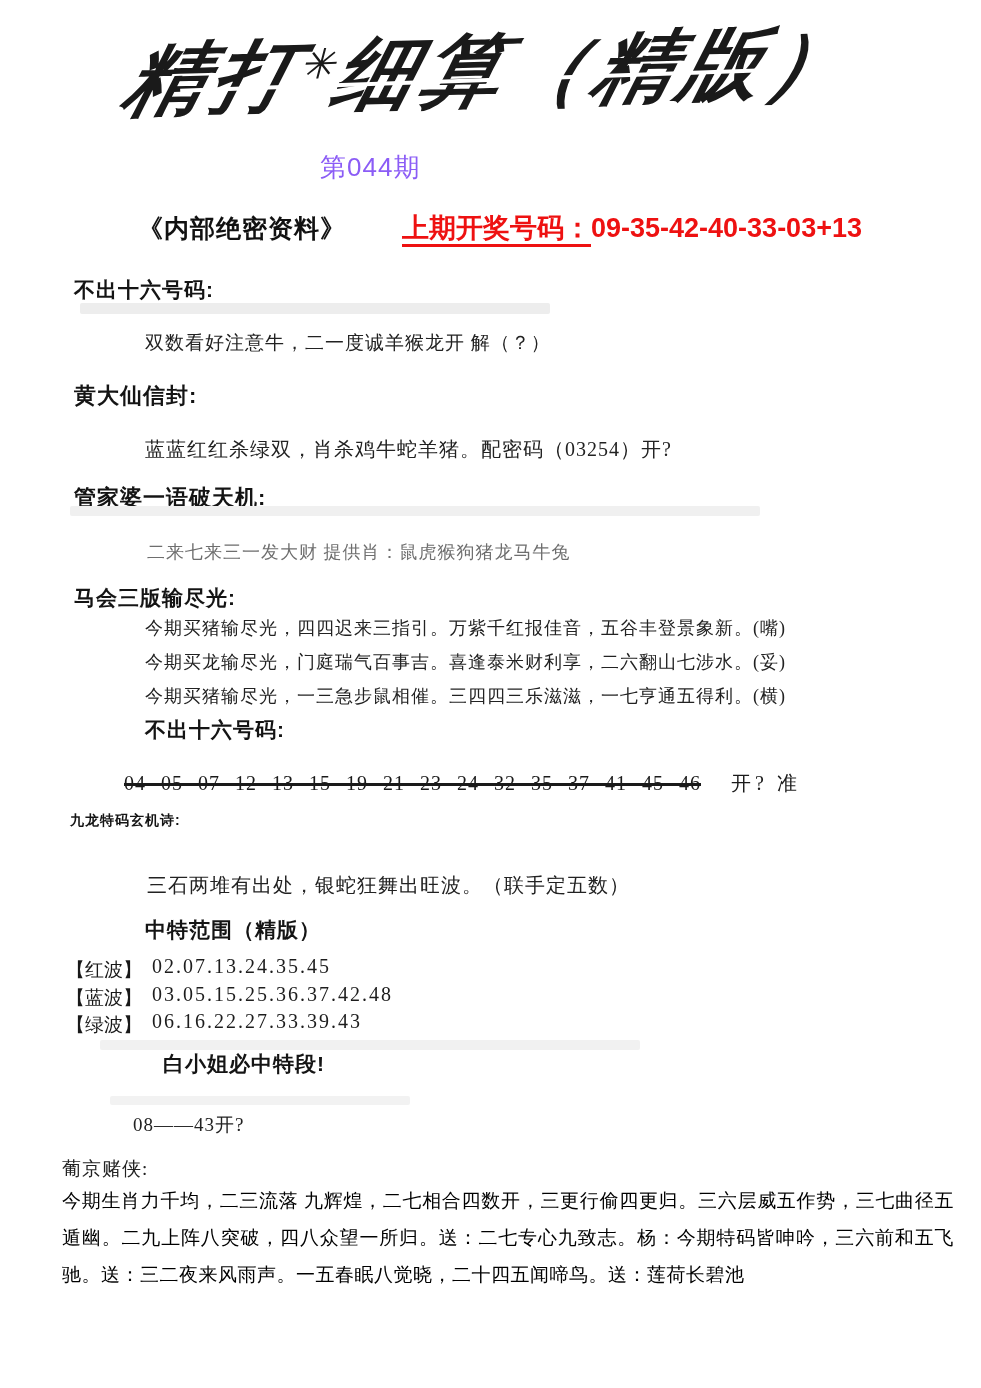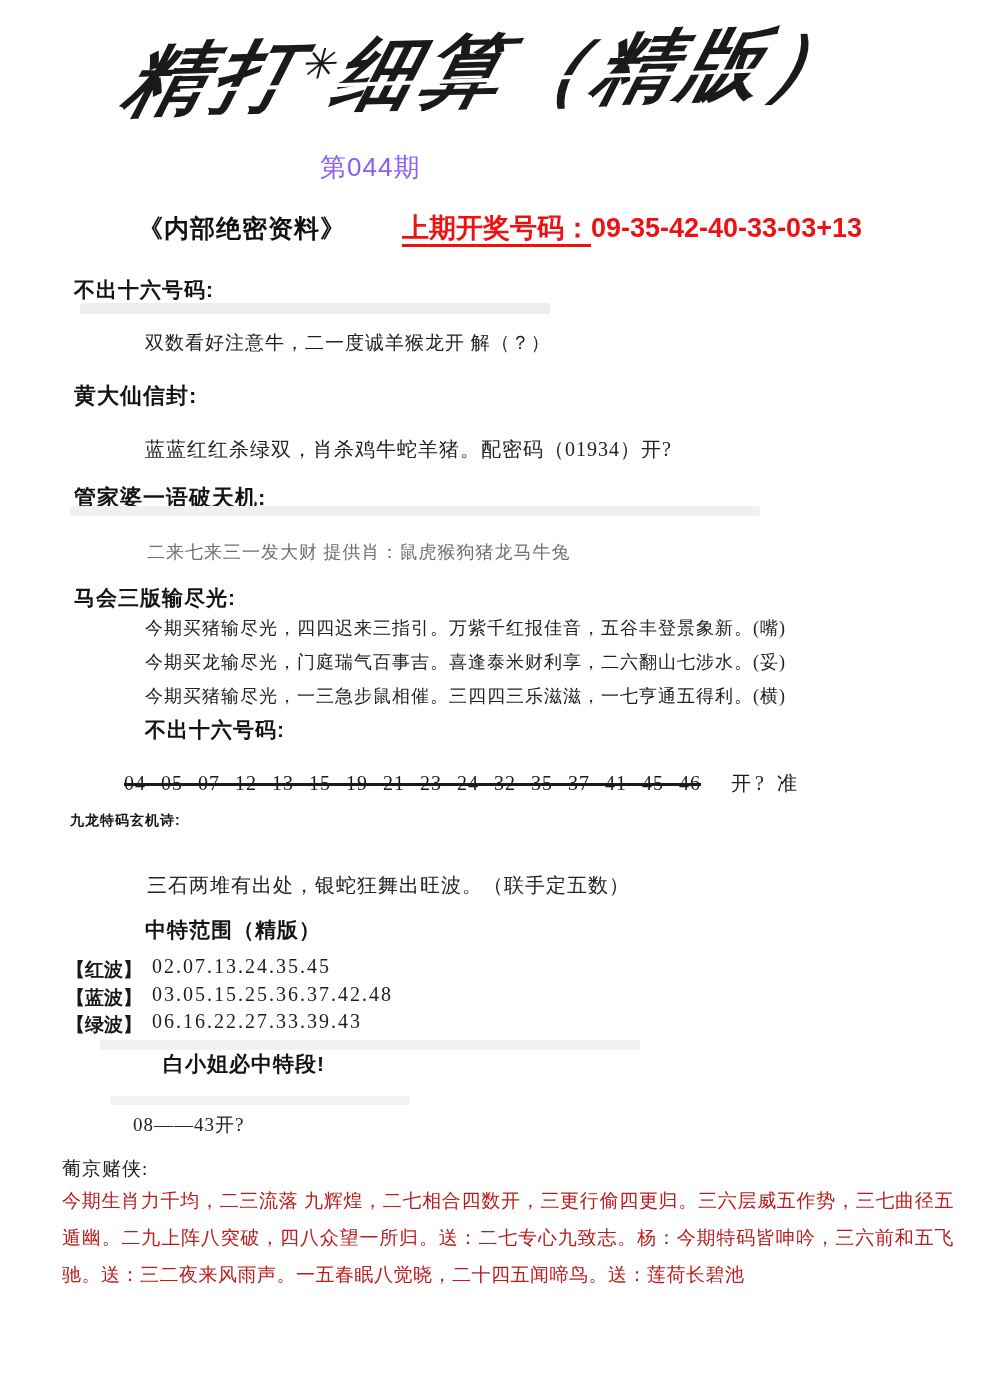--- a/index.html
+++ b/index.html
@@ -48,27 +48,27 @@
   .strike-wrap{top:770px;left:124px;font-size:20px;color:#1a1a1a;}
   .strike{
     text-decoration:line-through;
     text-decoration-thickness:3px;
     word-spacing:9px;letter-spacing:1px;
   }
   .strike-suffix{margin-left:30px;letter-spacing:4px;}
 
   .wave-label{
     font-family:"Liberation Sans","DejaVu Sans",sans-serif;
-    font-weight:bold;font-size:19px;color:#181818;
+    font-weight:normal;font-size:19px;color:#181818;
   }
   .wave-nums{font-size:20px;color:#1d1d1d;letter-spacing:2px;}
 
   .para{
     position:absolute;top:1182px;left:62px;width:892px;
-    font-size:19px;line-height:37px;color:#b91c1c;
+    font-size:19px;line-height:37px;color:#000000;
     letter-spacing:0.5px;white-space:normal;text-align:justify;
   }
 
   .smudge{position:absolute;background:#ededed;border-radius:2px;}
 </style>
 </head>
 <body>
 
 <div id="page">
 
@@ -83,21 +83,21 @@
   <div class="abs secret">《内部绝密资料》</div>
   <div class="abs lastdraw" style="color: rgb(238, 17, 17);">
     <span class="lbl">上期开奖号码：</span><span>09-35-42-40-33-03+13</span>
   </div>
 
   <div class="abs h-sec" style="top:276px;left:74px;font-size:21px;">不出十六号码:</div>
   <div class="abs body-line" style="top:330px;left:145px;">双数看好注意牛，二一度诚羊猴龙开 解（？）</div>
 
   <div class="abs h-sec" style="top:381px;left:74px;font-size:22px;">黄大仙信封:</div>
   <div class="smudge" style="top:303px;left:80px;width:470px;height:11px;"></div>
-  <div class="abs body-line" style="top:436px;left:145px;font-size:20px;">蓝蓝红红杀绿双，肖杀鸡牛蛇羊猪。配密码（01934）开?</div>
+  <div class="abs body-line" style="top:436px;left:145px;font-size:20px;">蓝蓝红红杀绿双，肖杀鸡牛蛇羊猪。配密码（03254）开?</div>
 
   <div class="abs h-sec" style="top:483px;left:74px;font-size:22px;">管家婆一语破天机:</div>
   <div class="smudge" style="top:506px;left:70px;width:690px;height:10px;background:#f0f0f0;"></div>
   <div class="abs body-line faded" style="top:540px;left:147px;font-size:18px;">二来七来三一发大财 提供肖：鼠虎猴狗猪龙马牛兔</div>
 
   <div class="abs h-sec" style="top:584px;left:74px;font-size:21px;">马会三版输尽光:</div>
   <div class="abs body-line" style="top:616px;left:145px;font-size:18px;">今期买猪输尽光，四四迟来三指引。万紫千红报佳音，五谷丰登景象新。(嘴)</div>
   <div class="abs body-line" style="top:650px;left:145px;font-size:18px;">今期买龙输尽光，门庭瑞气百事吉。喜逢泰米财利享，二六翻山七涉水。(妥)</div>
   <div class="abs body-line" style="top:684px;left:145px;font-size:18px;">今期买猪输尽光，一三急步鼠相催。三四四三乐滋滋，一七亨通五得利。(横)</div>
 

